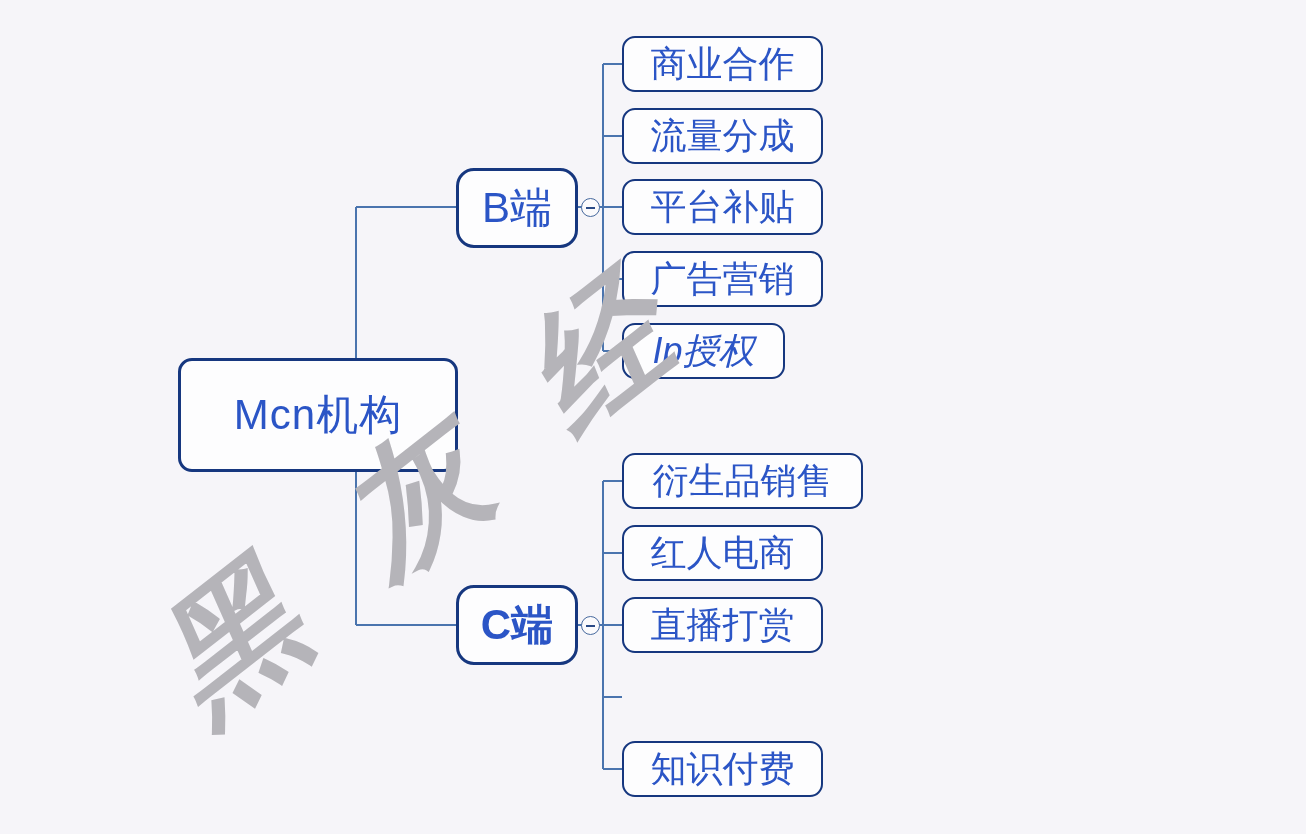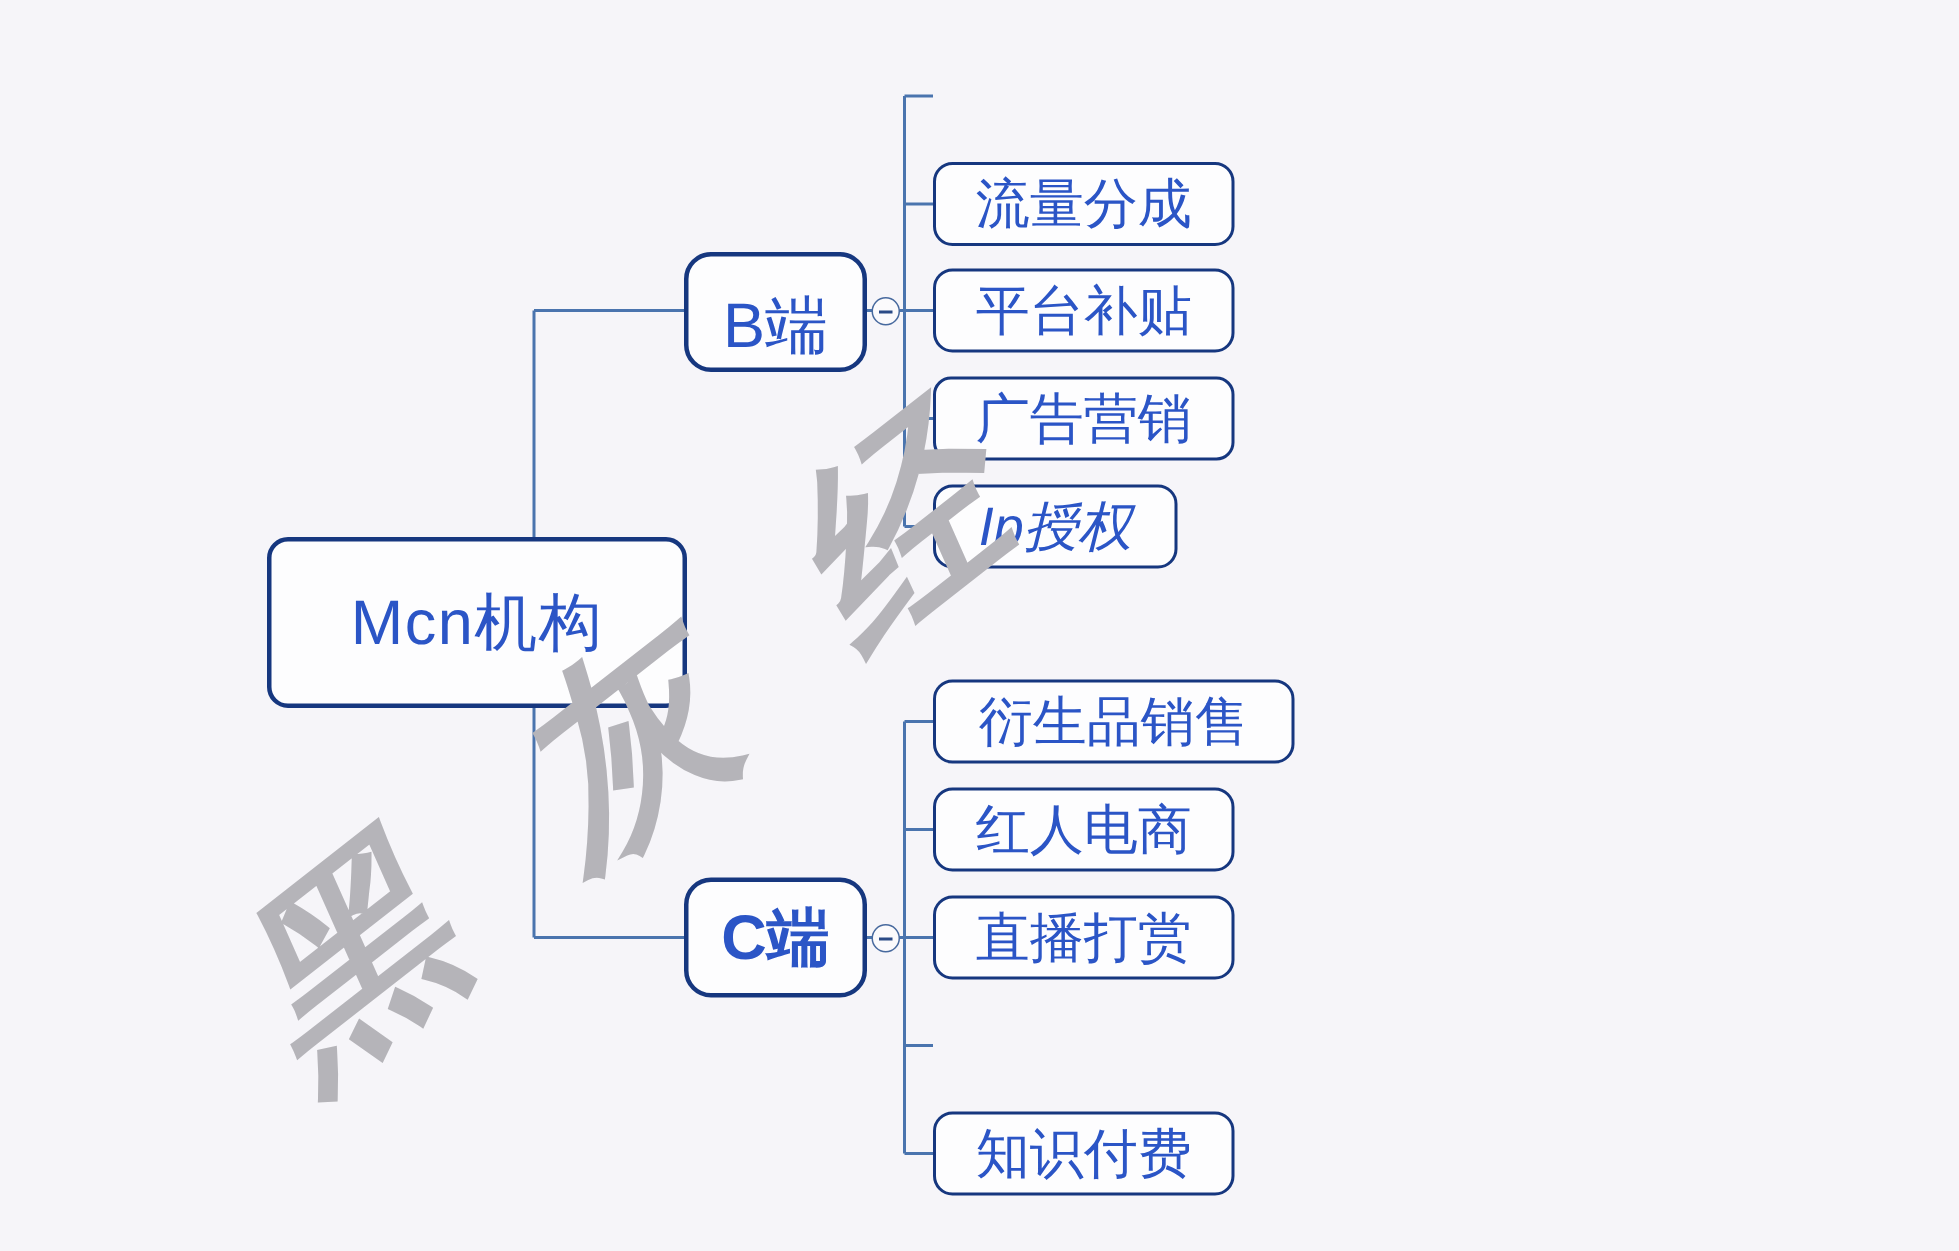--- a/index.html
+++ b/index.html
@@ -21,21 +21,21 @@
     white-space:nowrap;
     cursor:default;
   }
   .root{
     left:178px;top:358px;width:280px;height:114px;
     border-radius:14px;font-size:42px;letter-spacing:1px;
   }
   .branch{
     width:122px;height:80px;border-radius:18px;font-size:42px;
   }
-  .branch-b{left:456px;top:168px;align-items:flex-end;}
+  .branch-b{left:456px;top:168px;}
   .branch-c{left:456px;top:585px;font-weight:bold;}
   .leaf{
     height:56px;border-width:2.5px;border-radius:13px;font-size:36px;
   }
   
   .leaf-b0{left:622px;top:36px;width:201px;}
   .leaf-b1{left:622px;top:108px;width:201px;}
   .leaf-b2{left:622px;top:179px;width:201px;}
   .leaf-b3{left:622px;top:251px;width:201px;border-radius:12px;}
   .leaf-b4{left:622px;top:323px;width:163px;font-style:italic;}
@@ -116,20 +116,23 @@
     <span>C端</span>
   </div>
 
   <button class="toggle toggle-b">
     <span class="minus"></span>
   </button>
   <button class="toggle toggle-c">
     <span class="minus"></span>
   </button>
 
+  <div class="node leaf leaf-b0">
+    <span>商业合作</span>
+  </div>
   <div class="node leaf leaf-b1">
     <span>流量分成</span>
   </div>
   <div class="node leaf leaf-b2">
     <span>平台补贴</span>
   </div>
   <div class="node leaf leaf-b3">
     <span>广告营销</span>
   </div>
   <div class="node leaf leaf-b4">

